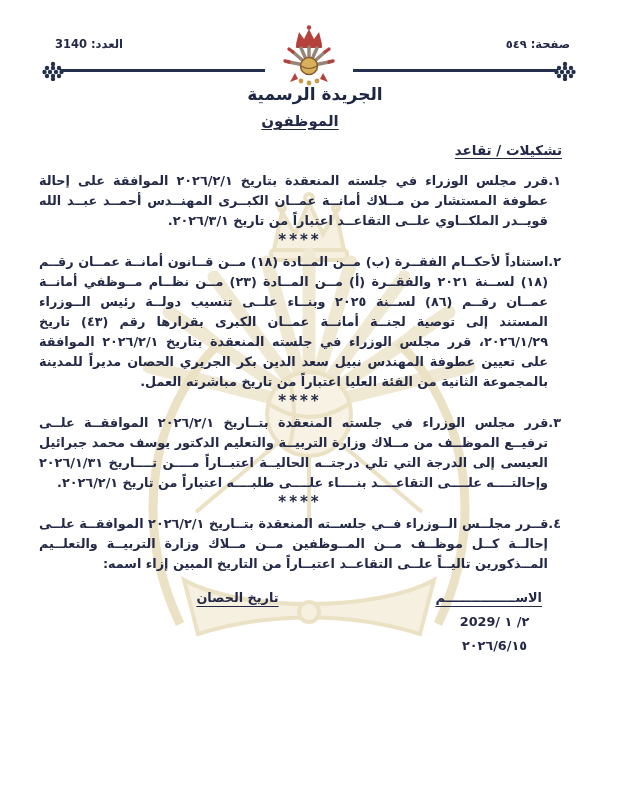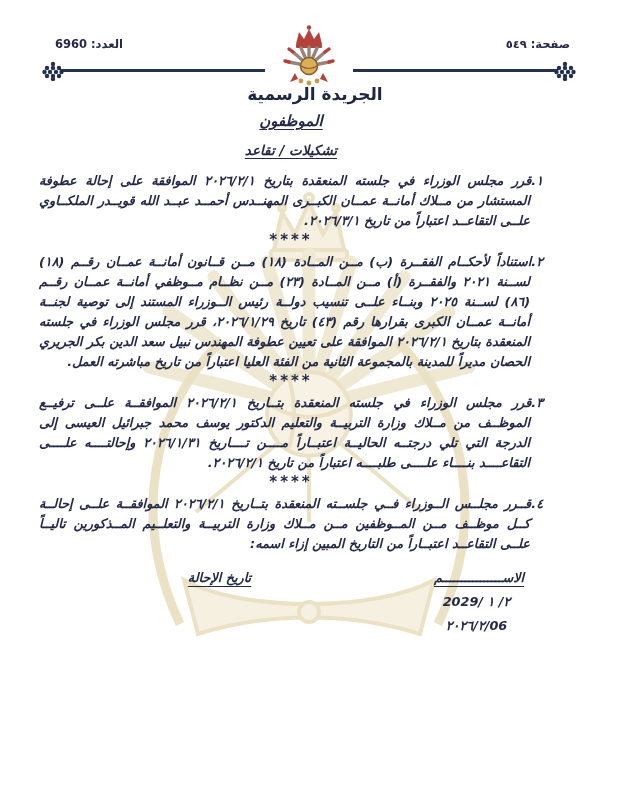--- a/index.html
+++ b/index.html
@@ -22,24 +22,24 @@
   .rule-r { right:60px; width:205px; }
   .knot { position:absolute; top:61px; }
   .knot-l { left:42px; }
   .knot-r { right:42px; }
   .emblem { position:absolute; top:24px; left:282px; }
   .gazette-title { position:absolute; top:84px; left:12px; right:0; text-align:center;
     font-size:17px; font-weight:bold; color:#1e2742; direction:rtl; }
 
   
   .content { position:absolute; top:0; left:0; right:0; z-index:1;
-    padding:112px 74px 0 38px; direction:rtl;font-style:italic; }
+    padding:112px 56px 0 38px; direction:rtl; }
   .section-title { text-align:center; font-size:15px; font-weight:bold;
     text-decoration:underline; text-underline-offset:3px; margin:0 0 12px; }
-  .subsection-title { text-align:center; font-size:13.5px; font-weight:bold;
+  .subsection-title { text-align:right; font-size:13.5px; font-weight:bold;
     text-decoration:underline; text-underline-offset:3px; margin:0 0 13px; }
   .para { margin:0 1px 2px; font-size:12.8px; font-weight:bold; line-height:20px;
     text-align:justify; text-align-last:right; padding-right:13px; text-indent:-13px; }
   .sep { text-align:center; font-weight:bold; font-size:15px; letter-spacing:3px;
     margin:0 0 4px; line-height:15px; }
 
   
   .rtable { margin:16px 20px 0 0; width:352px; font-size:12.8px; font-weight:bold; }
   .trow { display:flex; justify-content:space-between; align-items:flex-start; margin-bottom:9px; }
   .name-col { flex:0 0 auto; max-width:250px; }
@@ -84,21 +84,21 @@
       <path d="M88 432 C40 330 58 220 128 150" stroke-width="9"></path>
       <path d="M346 432 C394 330 376 220 306 150" stroke-width="9"></path>
 
       <path d="M92 388 C150 420 284 420 342 388 L328 442 C258 420 176 420 106 442 Z" fill="#efe5c8"></path>
       <circle cx="217" cy="420" r="10" fill="#efe5c8"></circle>
     </g>
   </svg>
 
   <div class="hdr">
     <span class="page-label">صفحة: ٥٤٩</span>
-    <span class="issue-label">العدد: 6960</span>
+    <span class="issue-label">العدد: 3140</span>
 
     <svg class="knot knot-l" width="22" height="20" viewBox="0 0 22 20" aria-hidden="true">
       <g fill="#24304e">
         <circle cx="11" cy="3" r="2.2"></circle>
           <circle cx="5" cy="7" r="2.2"></circle>
           <circle cx="11" cy="7" r="2.2"></circle>
           <circle cx="17" cy="7" r="2.2"></circle>
         <circle cx="2.5" cy="11" r="2.2"></circle>
           <circle cx="8" cy="11" r="2.2"></circle>
           <circle cx="14" cy="11" r="2.2"></circle>
@@ -171,24 +171,24 @@
     <div class="sep">****</div>
 
     <p class="para"><span>٣.</span><span>قرر مجلس الوزراء في جلسته المنعقدة بتــاريخ ٢٠٢٦/٢/١ الموافقــة علــى ترفيــع الموظــف من مــلاك وزارة التربيــة والتعليم الدكتور يوسف محمد جبرائيل العيسى إلى الدرجة التي تلي درجتــه الحاليــة اعتبــاراً مــــن تــــاريخ ٢٠٢٦/١/٣١ وإحالتــــه علــــى التقاعــــد بنــــاء علــــى طلبــــه اعتباراً من تاريخ ٢٠٢٦/٢/١.</span></p>
     <div class="sep">****</div>
 
     <p class="para"><span>٤.</span><span>قــرر مجلــس الــوزراء فــي جلســته المنعقدة بتــاريخ ٢٠٢٦/٢/١ الموافقــة علــى إحالــة كــل موظــف مــن المــوظفين مــن مــلاك وزارة التربيــة والتعلــيم المــذكورين تاليــاً علــى التقاعــد اعتبــاراً من التاريخ المبين إزاء اسمه:</span></p>
 
     <div class="rtable">
       <div class="trow">
         <span class="name-col underl">الاســــــــــــــــم</span>
-        <span class="date-col underl">تاريخ الإحالة</span>
+        <span class="date-col underl">تاريخ الحصان</span>
       </div>
       <div class="trow">
         <span class="date-col date-val">2029/ ٢/ ١</span>
       </div>
       <div class="trow">
-        <span class="date-col date-val">٢٠٢٦/٢/06</span>
+        <span class="date-col date-val">٢٠٢٦/6/١٥</span>
       </div>
     </div>
   </div>
 
 </div>
 
 </body></html>

